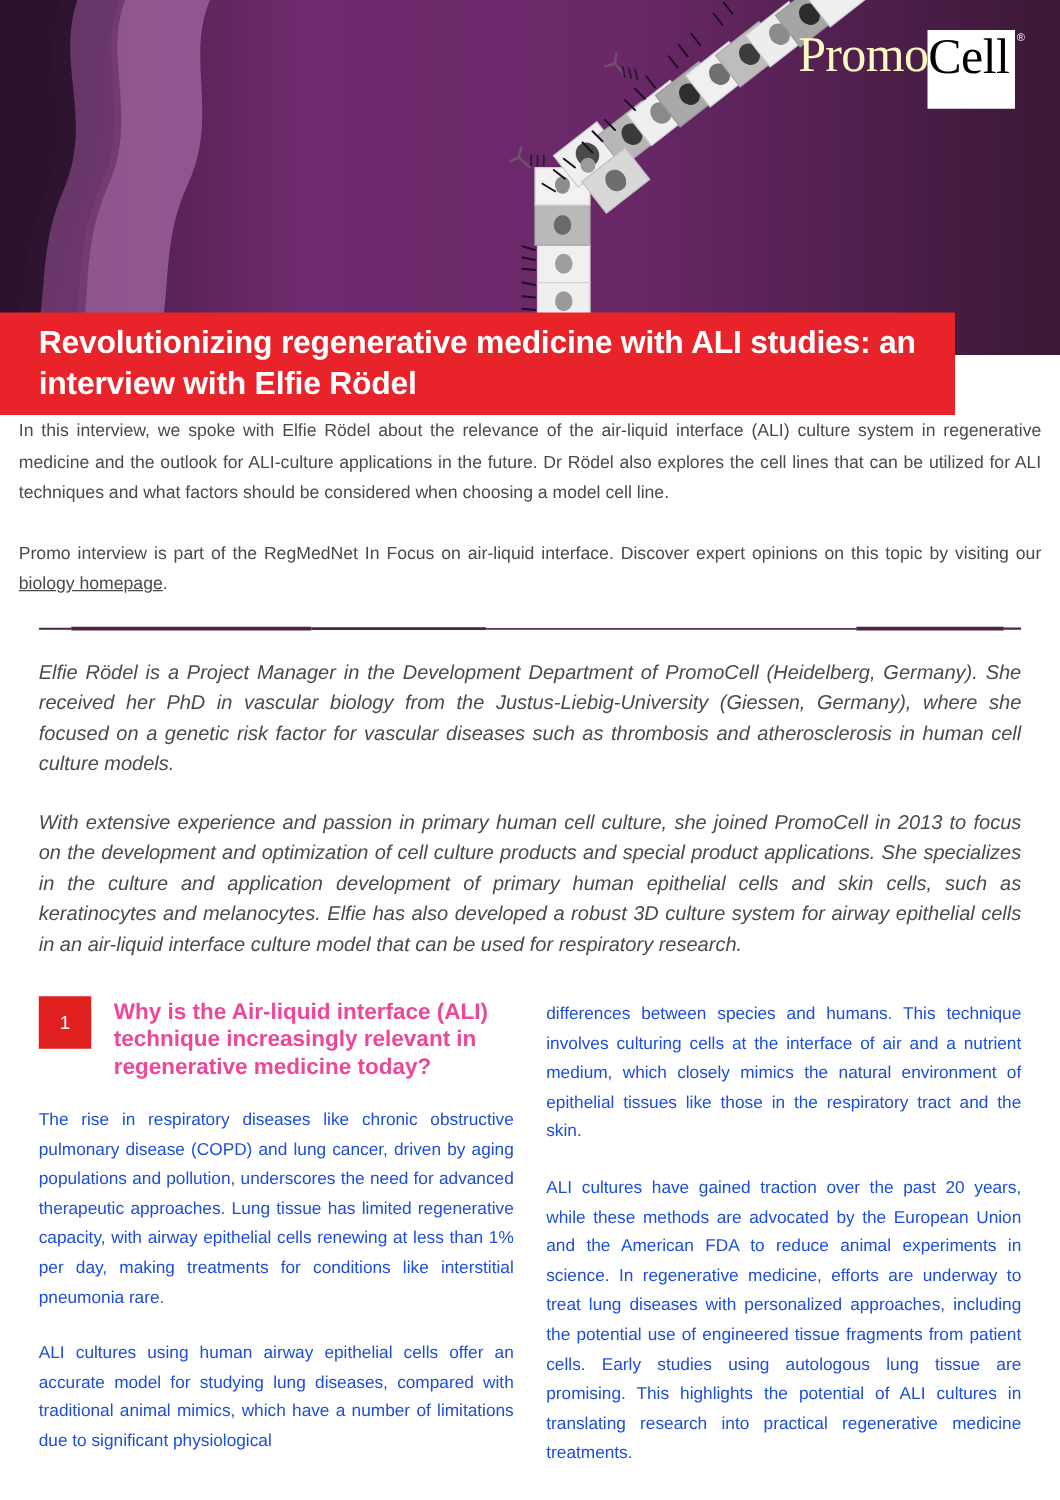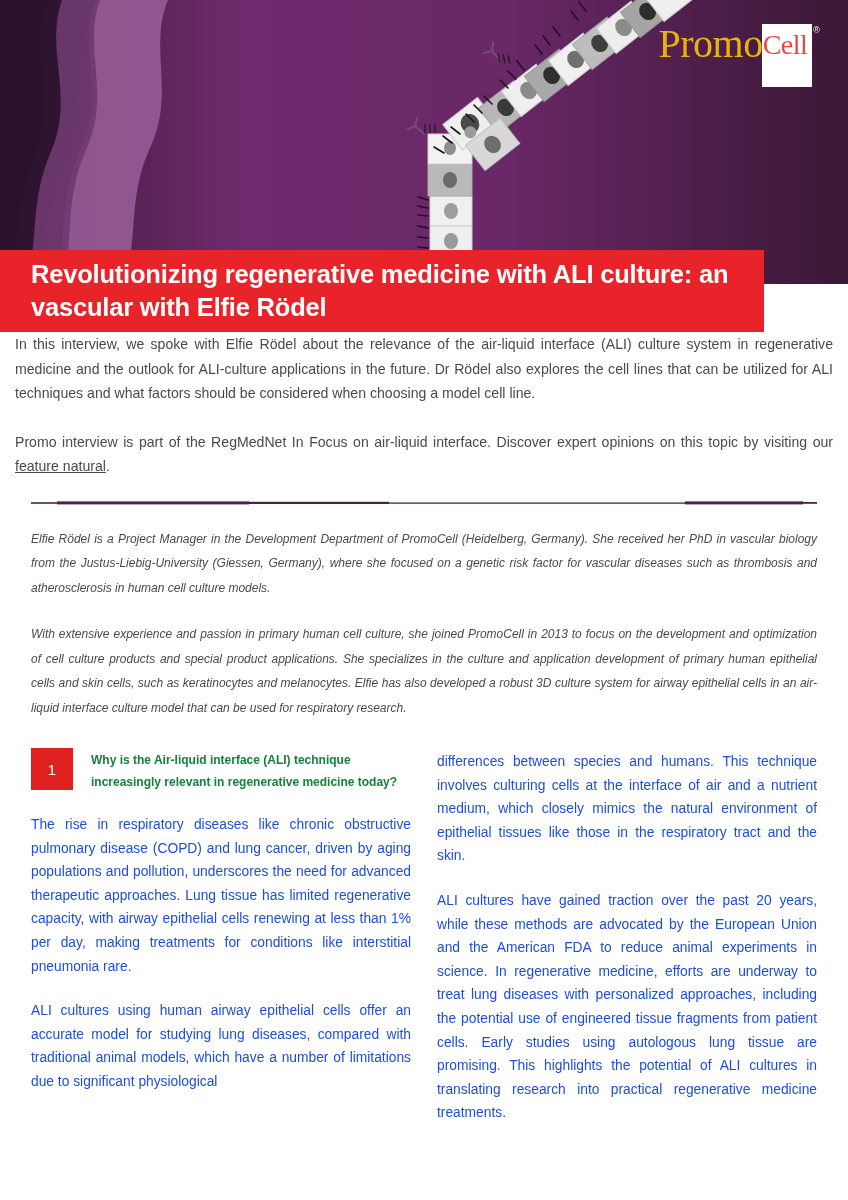--- a/index.html
+++ b/index.html
@@ -88,21 +88,21 @@
     position: relative;
   }
   .divider-wrap svg { display: block; }
 
   
   .bio {
     padding: 18px 31px 0 31px;
   }
   .bio p {
     margin: 0 0 22px 0;
-    font-size: 12px;
+    font-size: 16px;
     line-height: 24.5px;
     font-style: italic;
     color: #4a4a4a;
     text-align: justify;
   }
   .bio p.last { margin-bottom: 0; }
 
   
   .qa {
     margin-top: 28px;
@@ -127,22 +127,22 @@
     background: #e0201f;
     color: #ffffff;
     font-size: 15px;
     font-weight: normal;
     display: flex;
     align-items: center;
     justify-content: center;
     line-height: 1;
   }
   .q-text {
-    color: #15803d;
-    font-size: 12px;
+    color: #ec4899;
+    font-size: 18px;
     line-height: 22px;
     font-weight: bold;
     padding-top: 1px;
   }
   .col p {
     margin: 0 0 21px 0;
     font-size: 13.8px;
     line-height: 23.6px;
     color: #1d4ed8;
     text-align: justify;
@@ -287,37 +287,37 @@
             <line x1="500" y1="62" x2="498" y2="53"></line>
             <line x1="505" y1="63" x2="503" y2="54"></line>
             <line x1="510" y1="64" x2="508" y2="55"></line>
           </g>
         </g>
       </g>
     </g>
   </svg>
 
   <div style="position:absolute; right:28px; top:24px; display:flex; align-items:flex-start;">
-    <span style="color:#eab308; font-family:'Liberation Serif',serif; font-size:40px; line-height:40px; letter-spacing:-0.5px;">Promo</span>
+    <span style="color:#fef9c3; font-family:'Liberation Serif',serif; font-size:40px; line-height:40px; letter-spacing:-0.5px;">Promo</span>
     <span style="position:relative; background:#ffffff; padding:1px 5px 22px 1px; margin-left:-1px;">
-      <span style="color:#ef4444; font-family:'Liberation Serif',serif; font-size:28px; line-height:40px; letter-spacing:-0.5px;">Cell</span>
+      <span style="color:#000000; font-family:'Liberation Serif',serif; font-size:40px; line-height:40px; letter-spacing:-0.5px;">Cell</span>
     </span>
     <span style="color:#ffffff; font-size:9px; line-height:9px; margin-left:1px; margin-top:2px;">®</span>
   </div>
 </div>
 
 <div class="title-banner">
-  <h1>Revolutionizing regenerative medicine with ALI culture: an vascular with Elfie Rödel</h1>
+  <h1>Revolutionizing regenerative medicine with ALI studies: an interview with Elfie Rödel</h1>
 </div>
 
 <div class="content">
 
   <div class="intro">
     <p>In this interview, we spoke with Elfie Rödel about the relevance of the air-liquid interface (ALI) culture system in regenerative medicine and the outlook for ALI-culture applications in the future. Dr Rödel also explores the cell lines that can be utilized for ALI techniques and what factors should be considered when choosing a model cell line.</p>
-    <p class="last"><span>Promo interview is part of the RegMedNet In Focus on air-liquid interface. Discover expert opinions on this topic by visiting our </span><a href="#" class="link-inline">feature natural</a><span>.</span></p>
+    <p class="last"><span>Promo interview is part of the RegMedNet In Focus on air-liquid interface. Discover expert opinions on this topic by visiting our </span><a href="#" class="link-inline">biology homepage</a><span>.</span></p>
   </div>
 
   <div class="divider-wrap">
     <svg width="786" height="8" viewBox="0 0 786 8">
       <rect x="0" y="3.2" width="26" height="1.6" fill="#4a2348"></rect>
       <rect x="26" y="2.4" width="192" height="3.0" fill="#4a2348"></rect>
       <rect x="218" y="2.8" width="140" height="2.2" fill="#4a2348"></rect>
       <rect x="358" y="3.4" width="296" height="1.4" fill="#53305a"></rect>
       <rect x="654" y="2.4" width="118" height="3.0" fill="#4a2348"></rect>
       <rect x="772" y="3.0" width="14" height="1.8" fill="#4a2348"></rect>
@@ -330,21 +330,21 @@
   </div>
 
   <div class="qa">
 
     <div class="col left">
       <div class="q-head">
         <div class="q-badge">1</div>
         <div class="q-text">Why is the Air-liquid interface (ALI) technique increasingly relevant in regenerative medicine today?</div>
       </div>
       <p>The rise in respiratory diseases like chronic obstructive pulmonary disease (COPD) and lung cancer, driven by aging populations and pollution, underscores the need for advanced therapeutic approaches. Lung tissue has limited regenerative capacity, with airway epithelial cells renewing at less than 1% per day, making treatments for conditions like interstitial pneumonia rare.</p>
-      <p class="last">ALI cultures using human airway epithelial cells offer an accurate model for studying lung diseases, compared with traditional animal models, which have a number of limitations due to significant physiological</p>
+      <p class="last">ALI cultures using human airway epithelial cells offer an accurate model for studying lung diseases, compared with traditional animal mimics, which have a number of limitations due to significant physiological</p>
     </div>
 
     <div class="col right">
       <p>differences between species and humans. This technique involves culturing cells at the interface of air and a nutrient medium, which closely mimics the natural environment of epithelial tissues like those in the respiratory tract and the skin.</p>
       <p class="last">ALI cultures have gained traction over the past 20 years, while these methods are advocated by the European Union and the American FDA to reduce animal experiments in science. In regenerative medicine, efforts are underway to treat lung diseases with personalized approaches, including the potential use of engineered tissue fragments from patient cells. Early studies using autologous lung tissue are promising. This highlights the potential of ALI cultures in translating research into practical regenerative medicine treatments.</p>
     </div>
 
   </div>
 </div>
 

